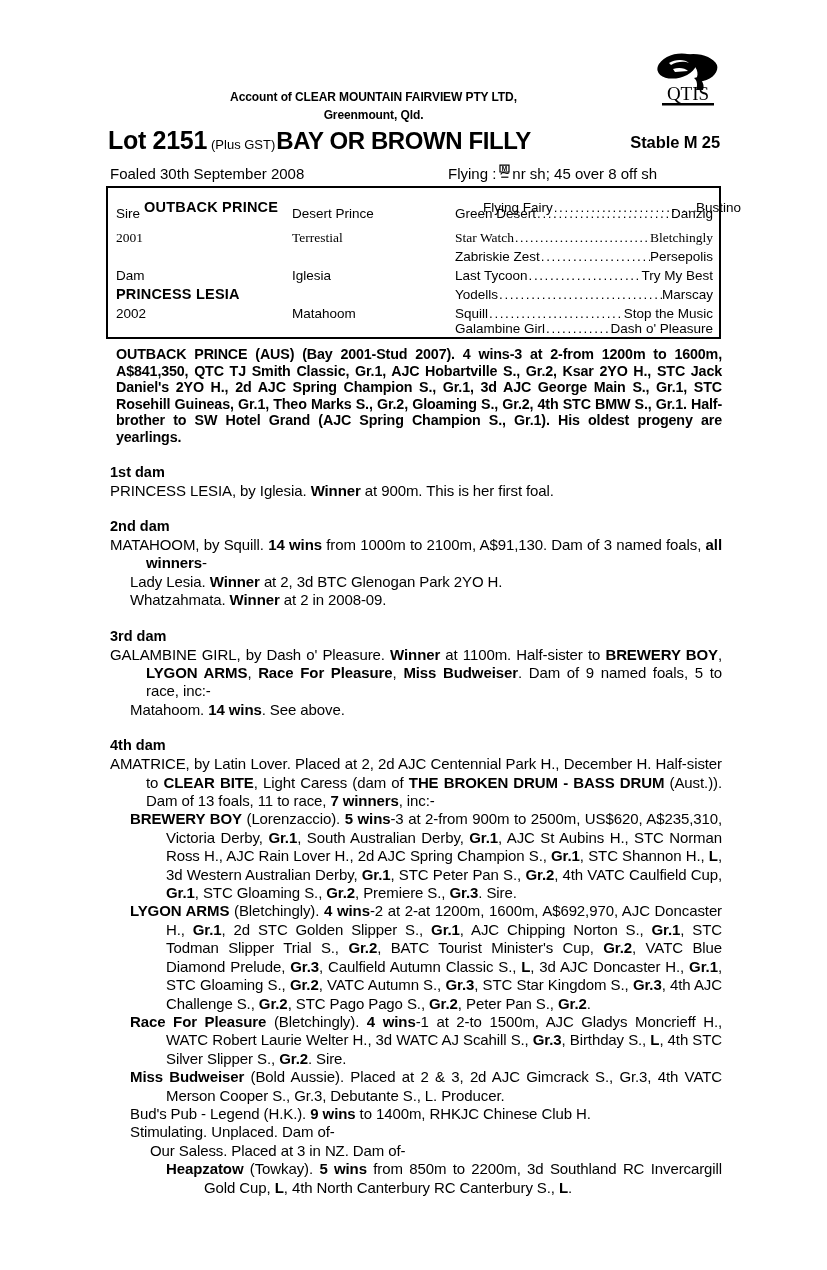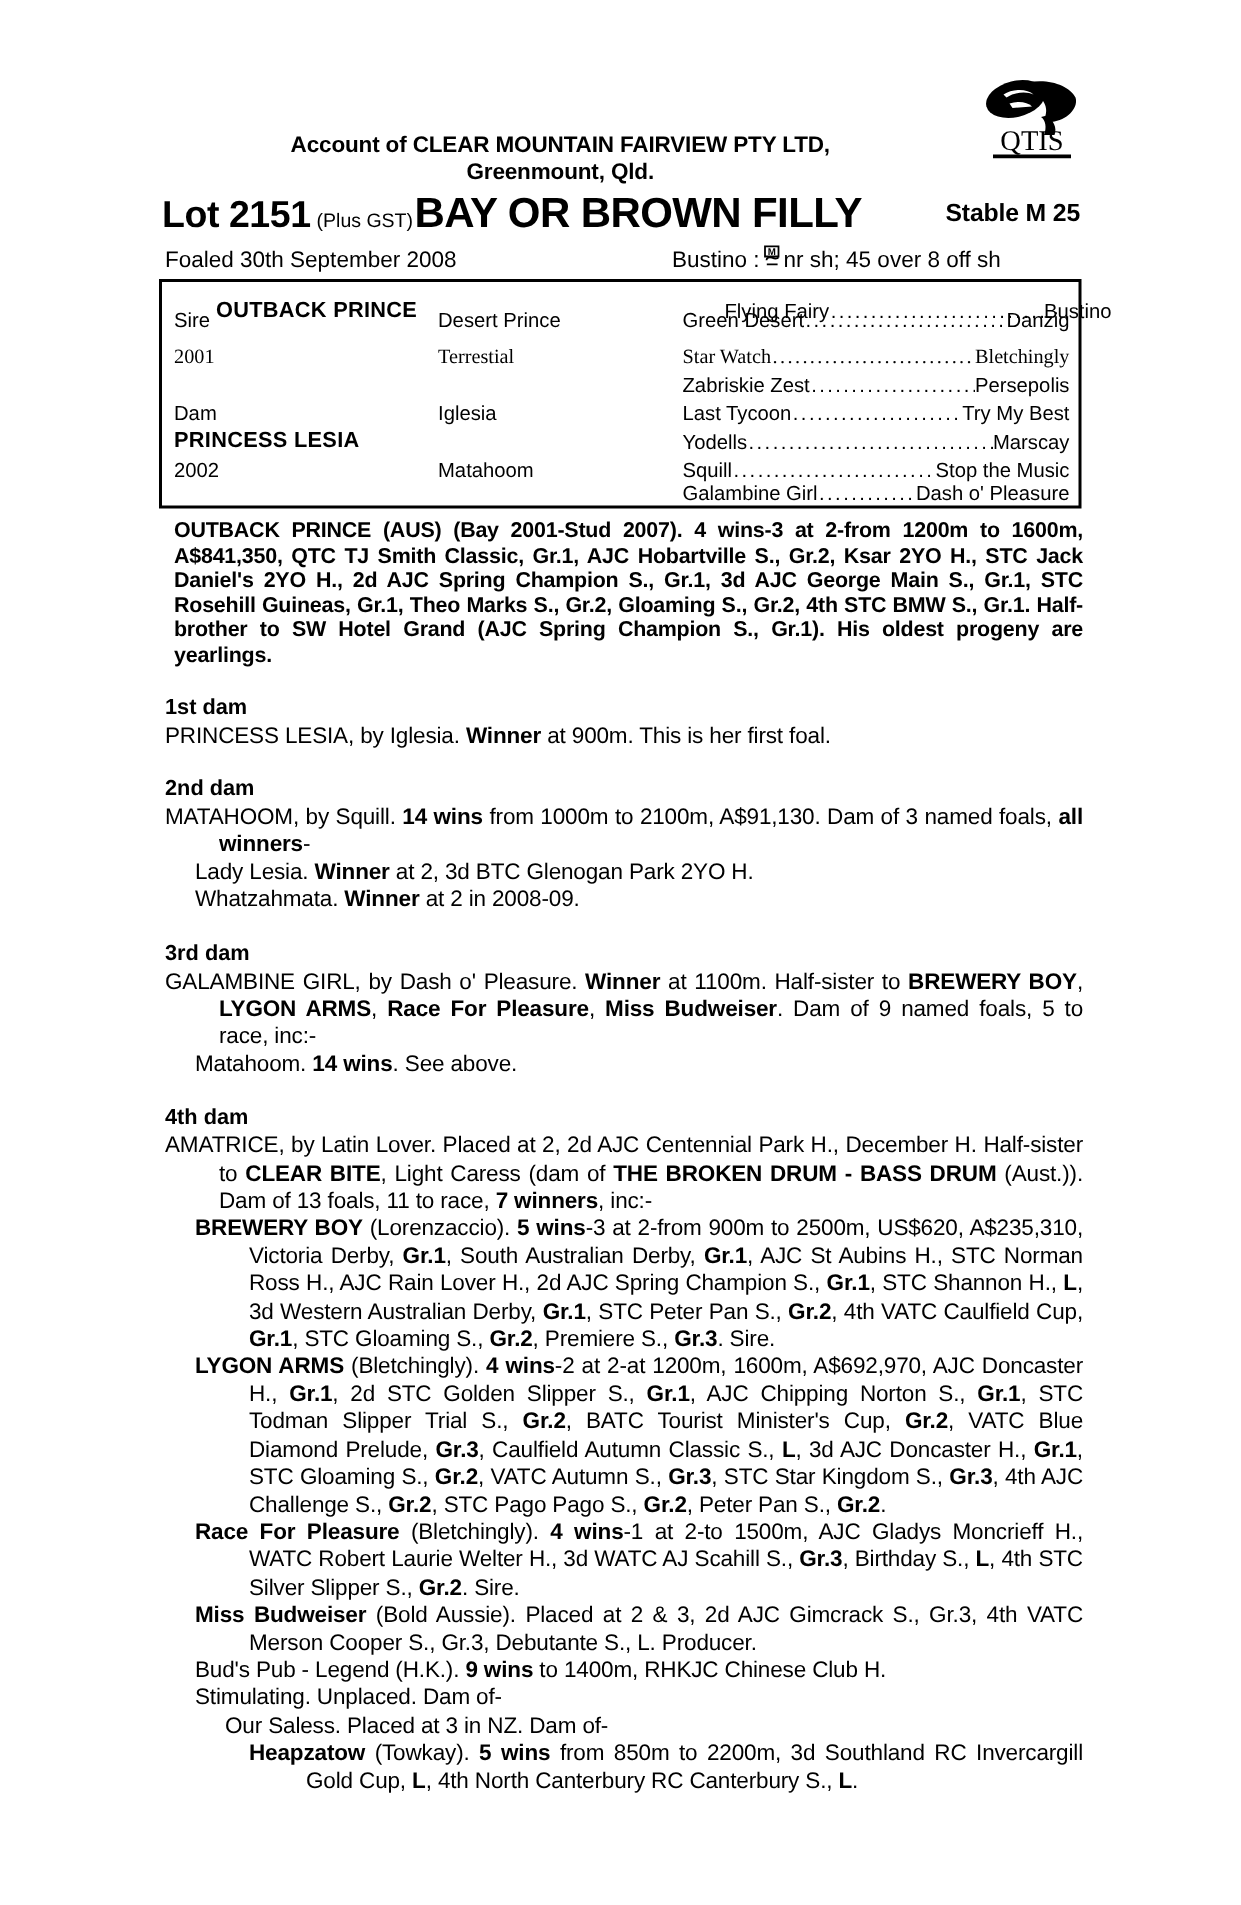--- a/index.html
+++ b/index.html
@@ -34,21 +34,21 @@
   .logo svg { display: block; }
 
   
   .account-block {
     position: absolute;
     left: 110px;
     top: 88px;
     width: 527px;
     text-align: center;
     font-weight: bold;
-    font-size: 15px;
+    font-size: 12px;
     line-height: 18px;
     letter-spacing: -0.1px;
   }
   .account-line1 { display: block; }
   .account-line2 { display: block; }
 
   .lotline {
     position: absolute;
     left: 108px;
     top: 126px;
@@ -63,21 +63,21 @@
     vertical-align: baseline;
   }
   .gst {
     font-size: 13px;
     font-weight: normal;
     vertical-align: baseline;
     padding-left: 4px;
     padding-right: 1px;
   }
   .colour-sex {
-    font-size: 28px;
+    font-size: 24px;
     font-weight: bold;
     letter-spacing: -0.4px;
   }
   .stable {
     font-size: 16.5px;
     font-weight: bold;
     float: right;
     margin-top: 7px;
     letter-spacing: -0.1px;
   }
@@ -234,21 +234,21 @@
     <span class="account-line2">Greenmount, Qld.</span>
   </div>
 
   <div class="lotline">
     <span class="stable">Stable M 25</span>
     <span class="lot-no">Lot 2151</span><span class="gst">(Plus GST)</span><span class="colour-sex">BAY OR BROWN FILLY</span>
   </div>
 
   <div class="foaled-row">
     <span class="foaled">Foaled 30th September 2008</span>
-    <span class="branded"><span>Bustino :</span><span class="brand-glyph"><svg viewBox="0 0 13 17" width="13" height="17" aria-hidden="true">
+    <span class="branded"><span>Flying :</span><span class="brand-glyph"><svg viewBox="0 0 13 17" width="13" height="17" aria-hidden="true">
             <g fill="none" stroke="#000" stroke-width="1.2">
               <path d="M2 1.2 H11 V8 H2 Z"></path>
               <path d="M3 10.5 C3 8.6 5 8.2 6.6 8.8 C8.6 9.6 10.4 9.3 11 8.6"></path>
               <path d="M3.2 13.2 H10.4"></path>
             </g>
             <text x="6.5" y="7" font-family="'Liberation Sans', sans-serif" font-size="6.5" font-weight="bold" text-anchor="middle" fill="#000">M</text>
           </svg></span><span>nr sh; 45 over 8 off sh</span></span>
   </div>
 
   <div class="ped-table">

